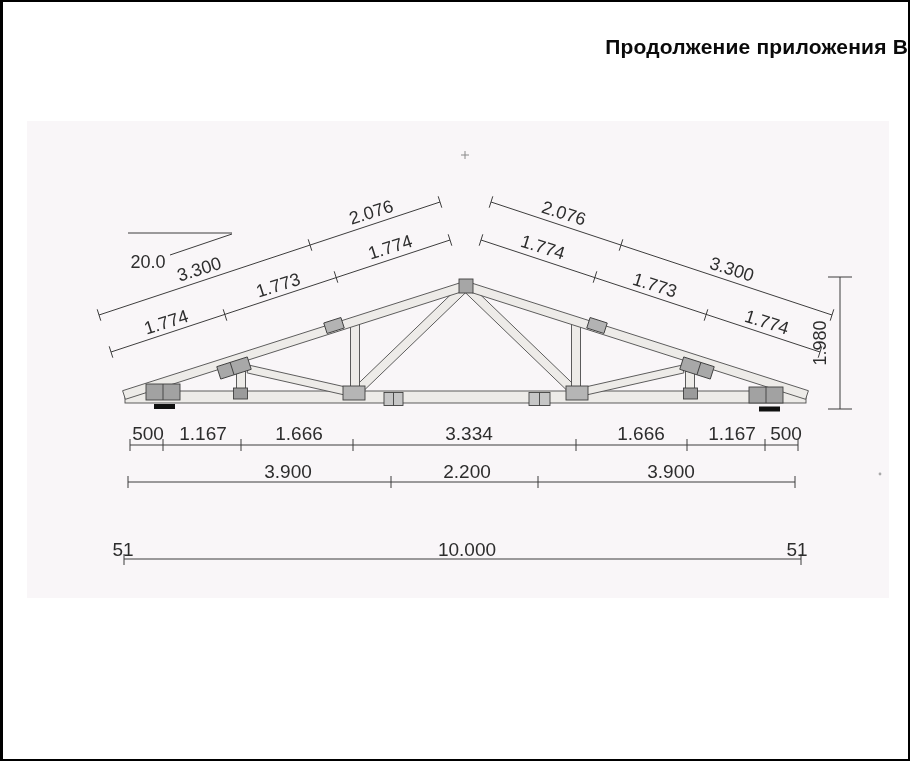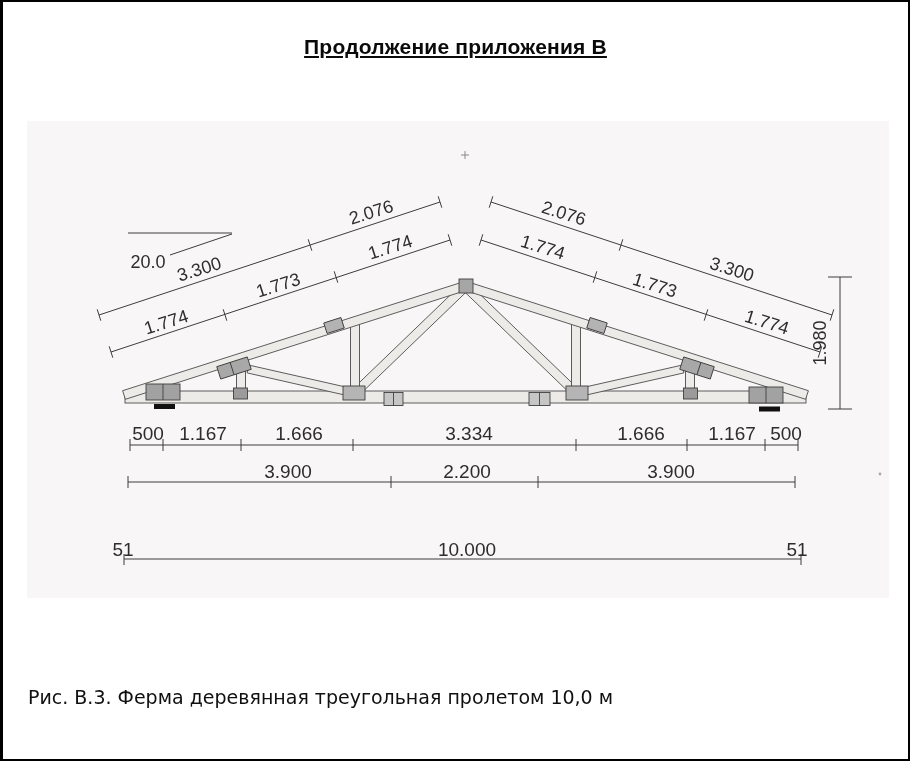--- a/index.html
+++ b/index.html
@@ -8,25 +8,24 @@
     width:910px;height:761px;
     box-sizing:border-box;
     background:#ffffff;
     border:2px solid #000;
     border-left-width:3px;
     font-family:"Liberation Sans",sans-serif;
     overflow:hidden;
   }
   .title{
     position:absolute;left:0;top:33px;width:100%;
-    text-align:center;
+    text-align:right;
     font-family:"Liberation Sans",sans-serif;
     font-weight:bold;font-size:21px;color:#0a0a0a;
     letter-spacing:0.2px;
-    text-decoration:underline;
   }
   .scan-bg{
     position:absolute;left:24px;top:119px;width:862px;height:477px;
     background:#f9f6f8;
   }
   svg.drawing{position:absolute;left:0;top:0;}
   .caption{
     position:absolute;left:25px;top:684px;
     font-family:"DejaVu Sans",sans-serif;
     font-size:19px;color:#101010;
@@ -215,15 +214,14 @@
 
     <g stroke="#8a8a8a" stroke-width="1">
       <g>
         <line x1="458" y1="153" x2="466" y2="153"></line>
         <line x1="462" y1="149" x2="462" y2="157"></line>
       </g>
       <circle cx="877" cy="472" r="1.4" fill="#a9a9a9" stroke="none"></circle>
     </g>
   </svg>
 
-  <div class="caption">Рис. В.3. Ферма деревянная треугольная пролетом 10,0 м</div>
 
 </div>
 
 </body></html>

